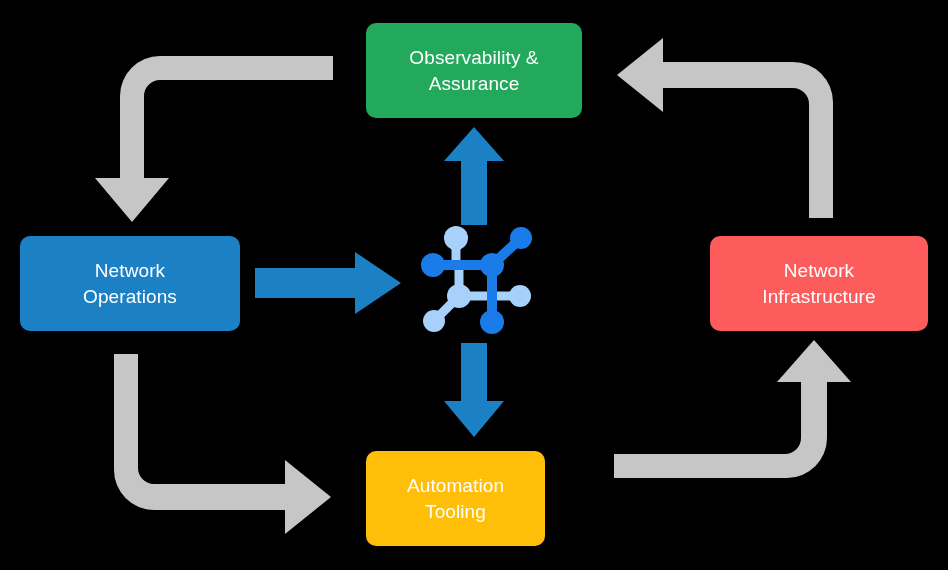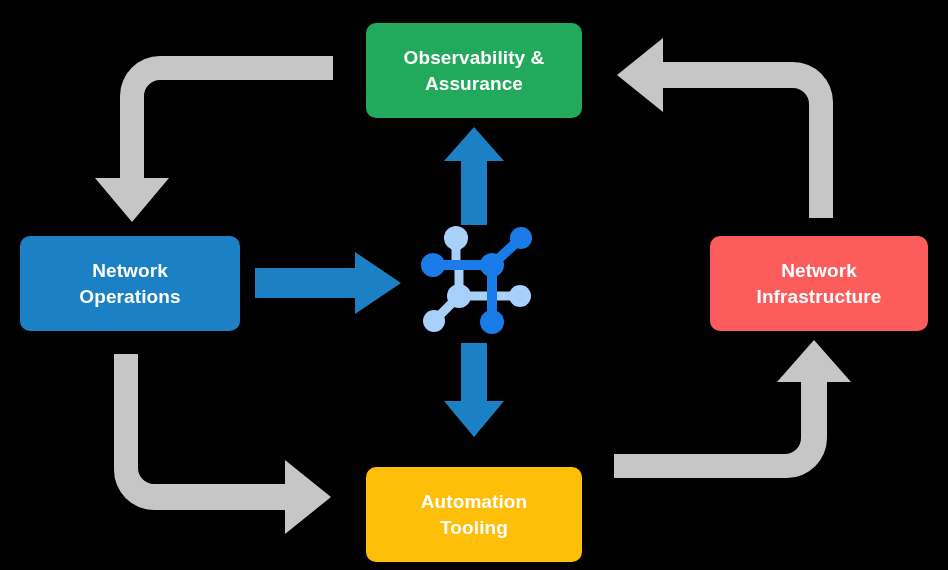--- a/index.html
+++ b/index.html
@@ -21,37 +21,37 @@
   .node-box {
     position: absolute;
     display: flex;
     align-items: center;
     justify-content: center;
     text-align: center;
     border-radius: 10px;
     color: #ffffff;
     font-size: 19px;
     line-height: 1.35;
-    font-weight: 700;
+    font-weight: 400;
     letter-spacing: 0.1px;
     box-sizing: border-box;
     padding: 4px 10px;
     white-space: pre-line;
   }
   #box-observability {
     left: 366px;  top: 23px;   width: 216px; height: 95px;
   }
   #box-network-operations {
     left: 20px;   top: 236px;  width: 220px; height: 95px;
   }
   #box-network-infrastructure {
     left: 710px;  top: 236px;  width: 218px; height: 95px;
   }
   #box-automation-tooling {
-    left: 366px;  top: 467px;  width: 216px; height: 95px;
+    left: 366px;  top: 451px;  width: 179px; height: 95px;
   }
   .svg-layer {
     position: absolute;
     left: 0; top: 0;
     width: 948px;
     height: 570px;
     pointer-events: none;
   }
   .svg-layer * { pointer-events: auto; }
 </style>

